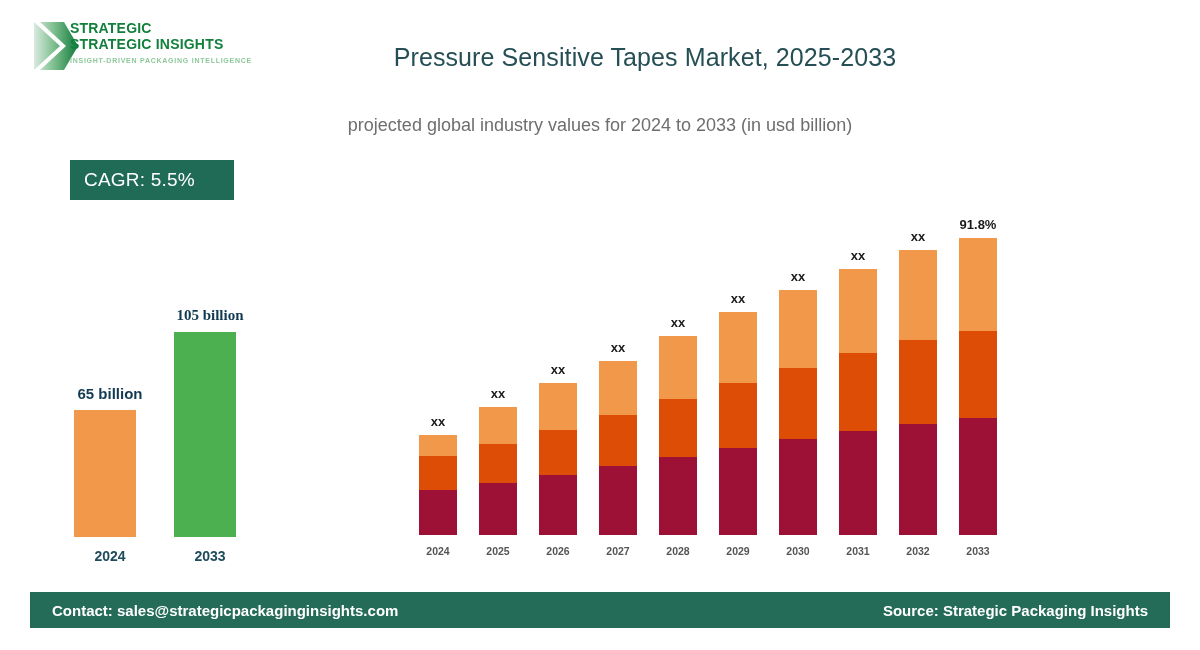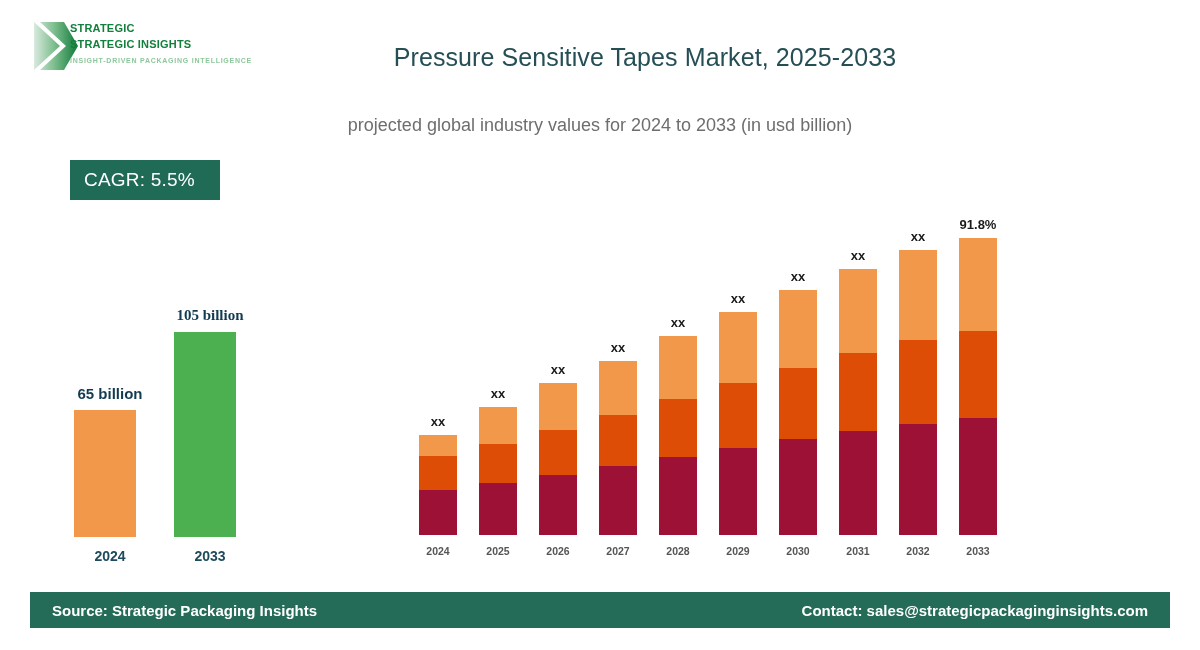--- a/index.html
+++ b/index.html
@@ -30,21 +30,21 @@
     width: 52px;
     height: 56px;
   }
   #logo-text {
     position: absolute;
     left: 40px;
     top: 4px;
     width: 190px;
   }
   .logo-line {
-    font-size: 11px;
+    font-size: 14px;
     font-weight: bold;
     letter-spacing: 0.2px;
     color: #12803C;
     line-height: 16px;
     white-space: nowrap;
   }
   #logo-tagline {
     margin-top: 5px;
     font-size: 7px;
     letter-spacing: 0.75px;
@@ -78,21 +78,21 @@
     font-size: 18px;
     color: #6E6E6E;
     white-space: nowrap;
   }
 
   
   #cagr-badge {
     position: absolute;
     left: 70px;
     top: 160px;
-    width: 150px;
+    width: 164px;
     height: 40px;
     background: #1F6B56;
     color: #ffffff;
     font-size: 19px;
     display: flex;
     align-items: center;
     padding-left: 14px;
     box-sizing: border-box;
     letter-spacing: 0.2px;
   }
@@ -333,15 +333,15 @@
         <div class="sc-seg" style="height: 93px; background: rgb(242, 152, 74);"></div>
         <div class="sc-seg" style="height: 87px; background: rgb(222, 77, 6);"></div>
         <div class="sc-seg" style="height: 117px; background: rgb(158, 17, 54);"></div>
       </div>
       <div class="sc-toplabel" style="bottom: 328px;">91.8%</div>
       <div class="sc-year">2033</div>
     </div>
   </div>
 
 <div id="footer">
+  <div class="footer-text">Contact: sales@strategicpackaginginsights.com</div>
   <div class="footer-text">Source: Strategic Packaging Insights</div>
-  <div class="footer-text">Contact: sales@strategicpackaginginsights.com</div>
 </div>
 
 </body></html>

